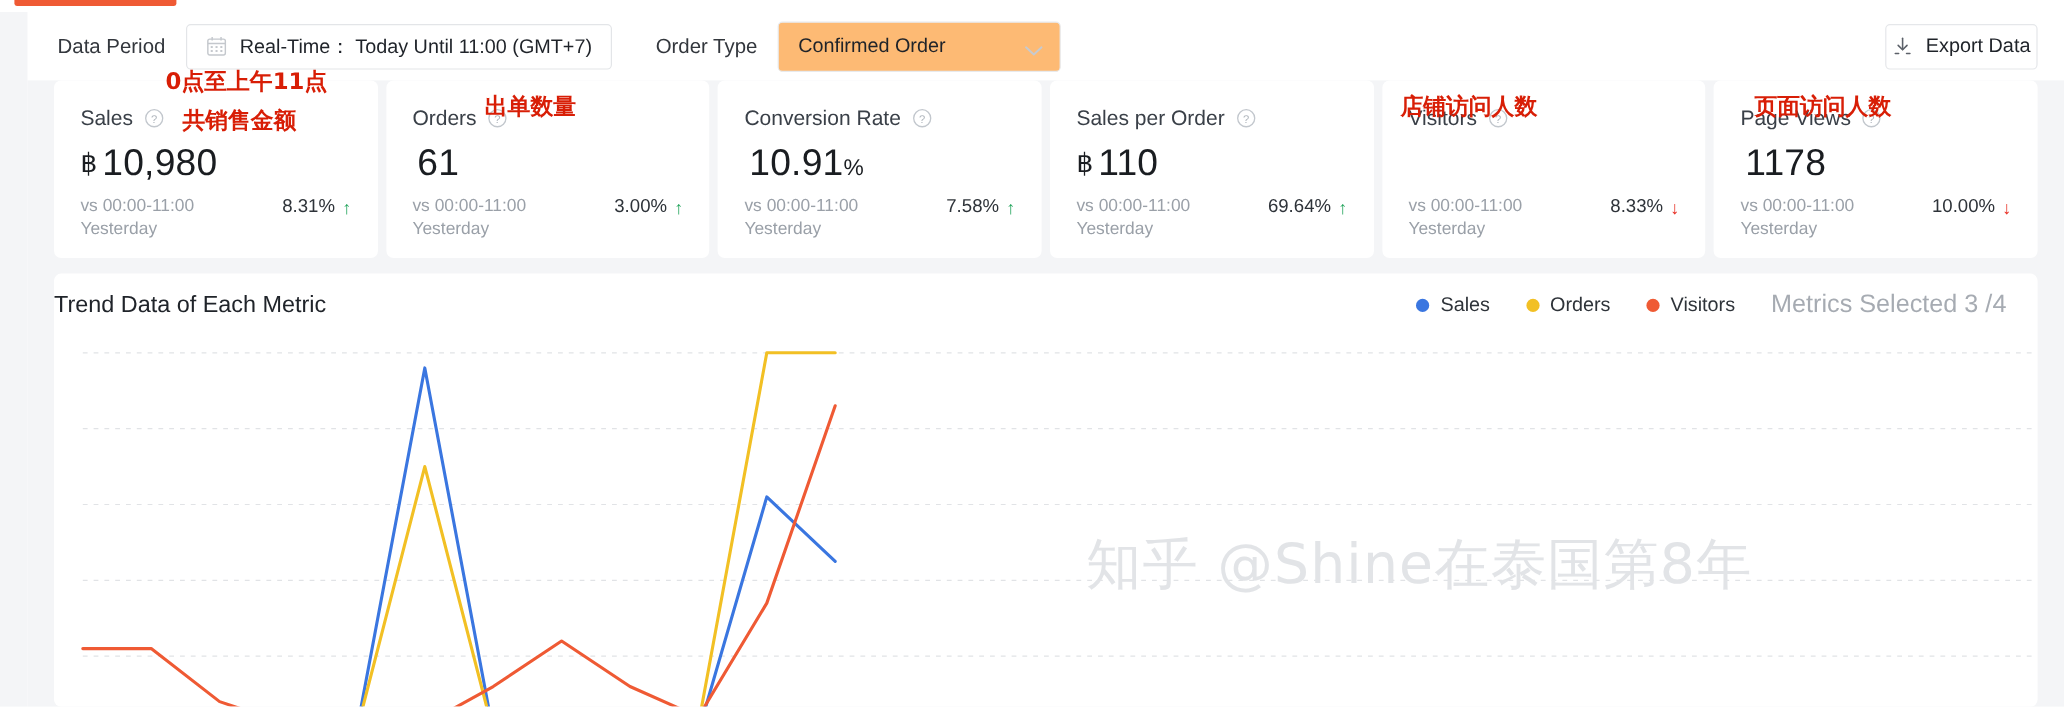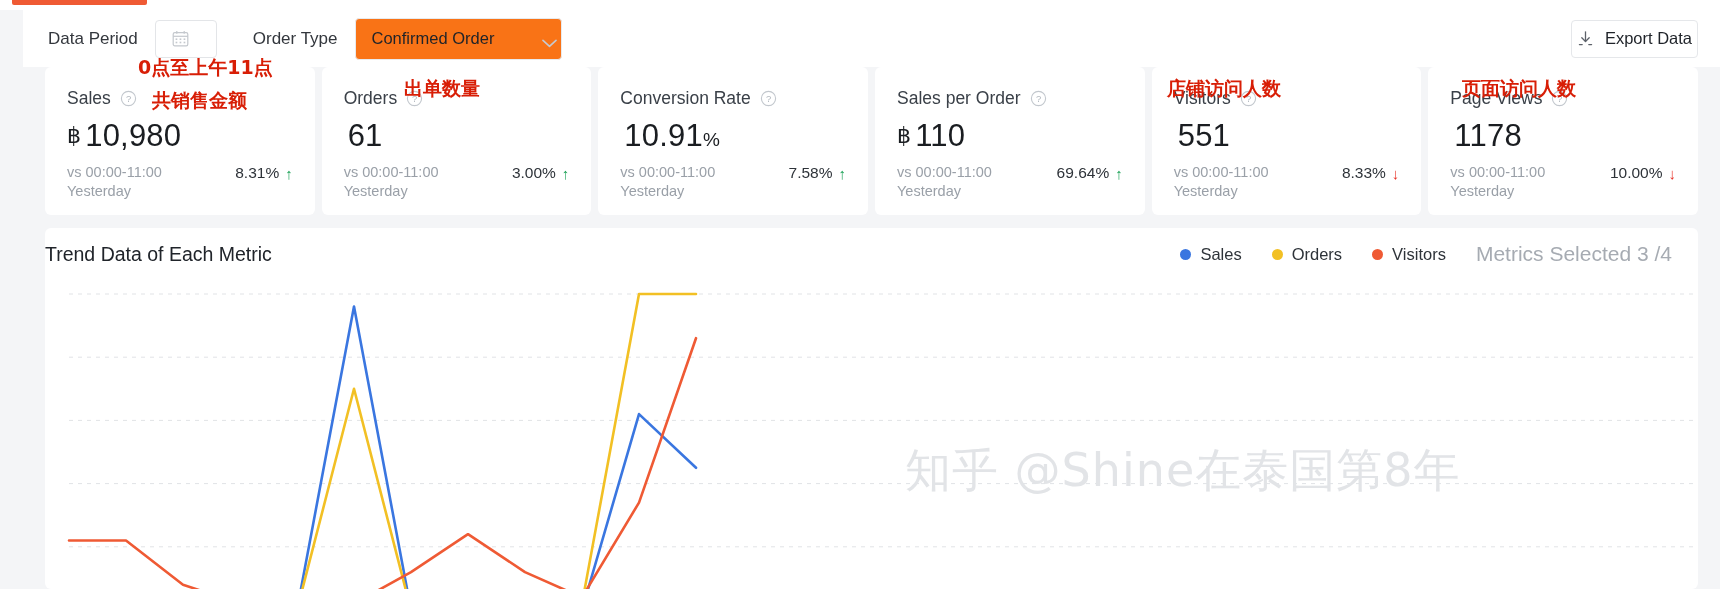--- a/index.html
+++ b/index.html
@@ -29,21 +29,21 @@
   }
   .filter-label{font-size:17px;color:#33373d;margin-right:17px;white-space:nowrap;}
   .date-pill{
     height:38px;border:1px solid #e3e5e8;border-radius:4px;background:#fff;
     display:flex;align-items:center;padding:0 16px;box-sizing:border-box;
     margin-right:36px;
   }
   .cal-icon{width:17px;height:17px;margin-right:11px;flex:0 0 auto;}
   .date-text{font-size:16.5px;color:#1f2329;white-space:nowrap;}
   .select-pill{
-    height:42px;width:207px;border:1px solid #e8eaed;border-radius:4px;background:#f97316;
+    height:42px;width:236px;border:1px solid #e8eaed;border-radius:4px;background:#fdba74;
     display:flex;align-items:center;justify-content:space-between;
     padding:0 14px 0 16px;box-sizing:border-box;gap:48px;
   }
   .select-value{font-size:16.5px;color:#1f2329;white-space:nowrap;}
   .chev{width:15px;height:9px;flex:0 0 auto;}
   .spacer{flex:1 1 auto;}
   .export-btn{
     height:38px;border:1px solid #e5e7ea;border-radius:4px;background:#fff;
     display:flex;align-items:center;padding:0 5px;box-sizing:border-box;cursor:pointer;
   }
@@ -138,20 +138,21 @@
         <line x1="4.8" y1="0.9" x2="4.8" y2="3.8" stroke="#c4c8cd" stroke-width="1.2"></line>
         <line x1="12.2" y1="0.9" x2="12.2" y2="3.8" stroke="#c4c8cd" stroke-width="1.2"></line>
         <rect x="3.6" y="8.4" width="1.7" height="1.6" fill="#c4c8cd"></rect>
         <rect x="7.6" y="8.4" width="1.7" height="1.6" fill="#c4c8cd"></rect>
         <rect x="11.6" y="8.4" width="1.7" height="1.6" fill="#c4c8cd"></rect>
         <rect x="3.6" y="11.7" width="1.7" height="1.6" fill="#c4c8cd"></rect>
         <rect x="7.6" y="11.7" width="1.7" height="1.6" fill="#c4c8cd"></rect>
         <rect x="11.6" y="11.7" width="1.7" height="1.6" fill="#c4c8cd"></rect>
       </svg>
     </span>
+    <span class="date-text">Real-Time： Today Until 11:00 (GMT+7)</span>
   </div>
 
   <span class="filter-label">Order Type</span>
 
   <div class="select-pill">
     <span class="select-value">Confirmed Order</span>
     <span class="chev">
       <svg width="15" height="9" viewBox="0 0 15 9">
         <polyline points="1,1.4 7.5,7.4 14,1.4" fill="none" stroke="#c6cad0" stroke-width="1.6" stroke-linecap="round" stroke-linejoin="round"></polyline>
       </svg>
@@ -277,23 +278,20 @@
 
   <div class="card">
     <div class="card-head">
       <span class="card-title">Visitors</span>
       <span class="q-icon">
         <svg width="17" height="17" viewBox="0 0 17 17">
           <circle cx="8.5" cy="8.5" r="7.1" fill="none" stroke="#c2c7cd" stroke-width="1.1"></circle>
           <text x="8.5" y="12.1" text-anchor="middle" font-size="9.4" fill="#b0b6bd" font-family="Liberation Sans, sans-serif">?</text>
         </svg>
       </span>
-    </div>
-    <div class="card-value">
-      <span class="baht"></span><span>551</span><span class="pct-unit"></span>
     </div>
     <div class="card-foot">
       <div class="vs-text">
         <div>vs 00:00-11:00</div>
         <div>Yesterday</div>
       </div>
       <div class="delta">
         <span>8.33%</span>
         <span class="arrow down">↓</span>
       </div>

